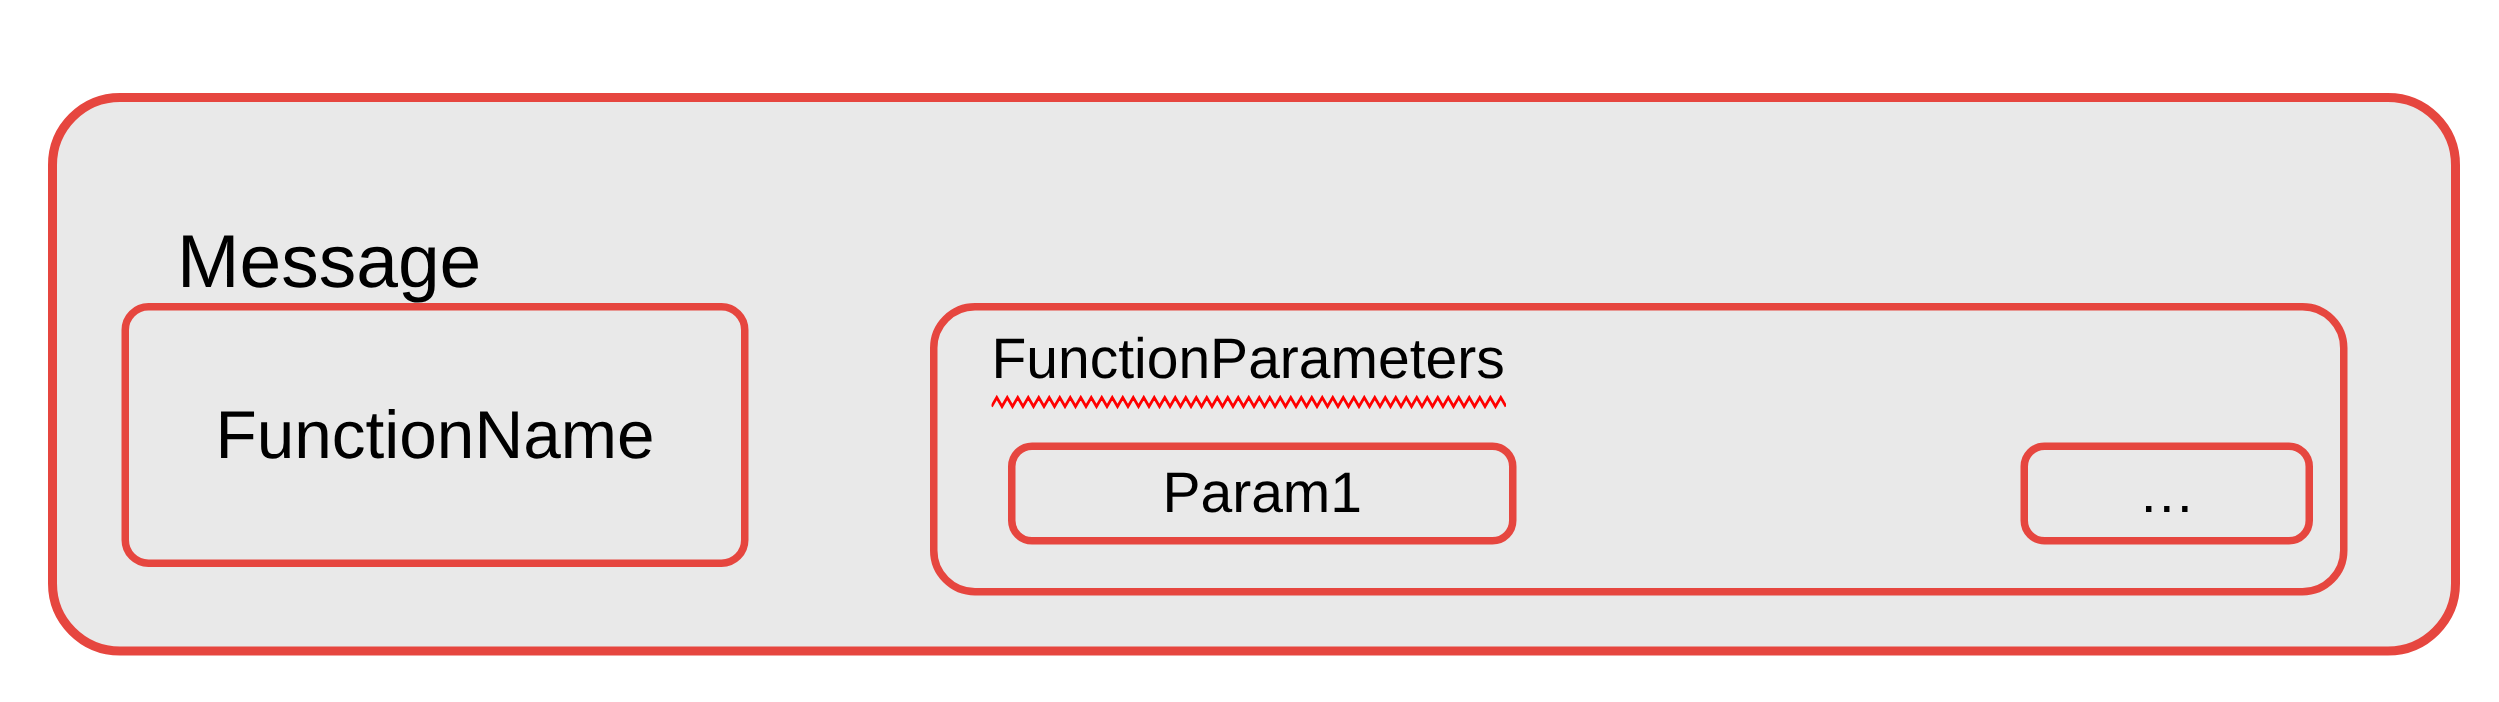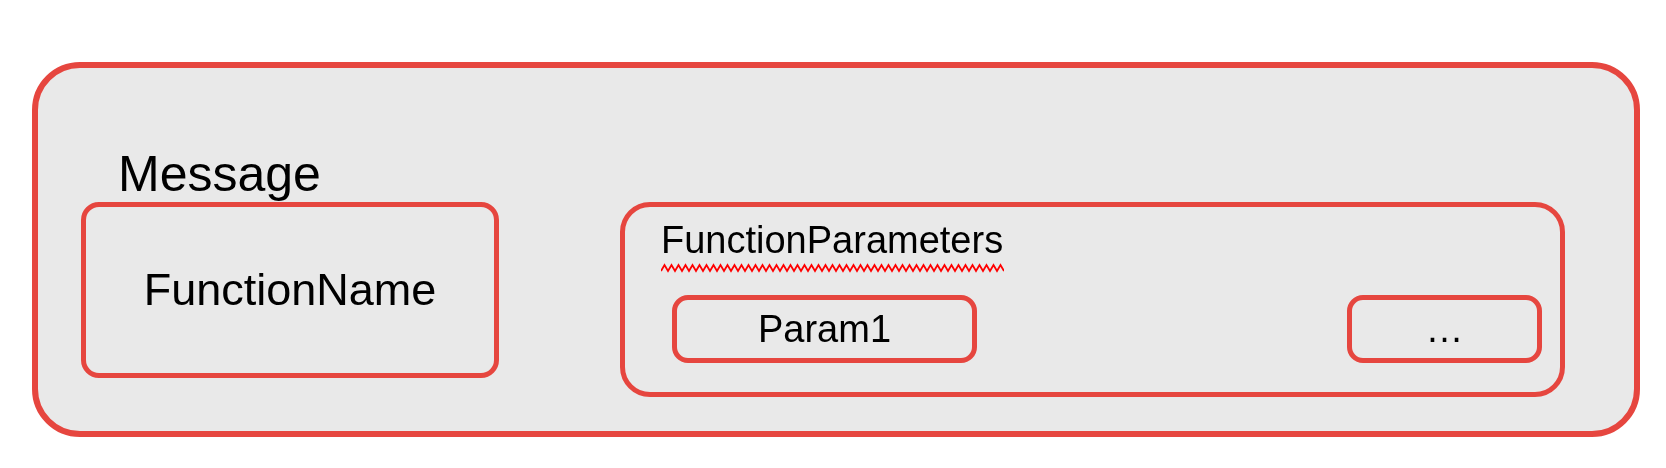--- a/index.html
+++ b/index.html
@@ -72,21 +72,21 @@
   .param-box {
     position: absolute;
     top: 88px;
     height: 68px;
     border: 5px solid var(--red);
     border-radius: 16px;
     background: transparent;
     display: flex; align-items: center; justify-content: center;
     font-size: 38px;
   }
-  .param-1 { left: 47px;  width: 305px; }
+  .param-1 { left: 47px;  width: 339px; }
   .param-2 { left: 385px; width: 300px; }
   .param-3 { left: 722px; width: 195px; }
 </style>
 </head>
 <body>
 
 <div class="canvas">
 
   <div class="box message-box">
 

